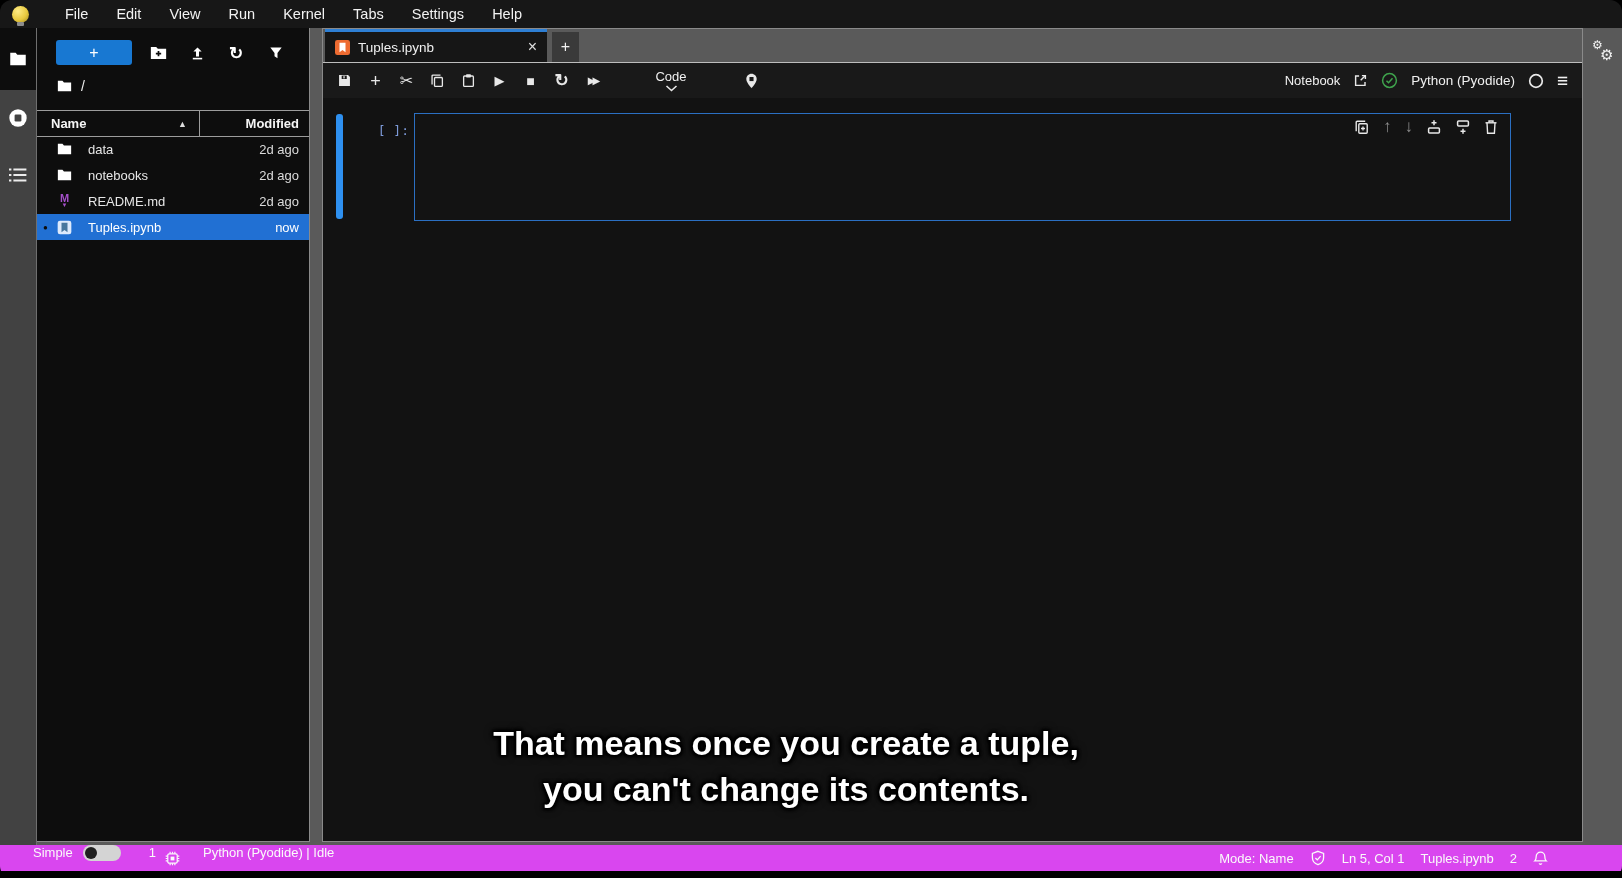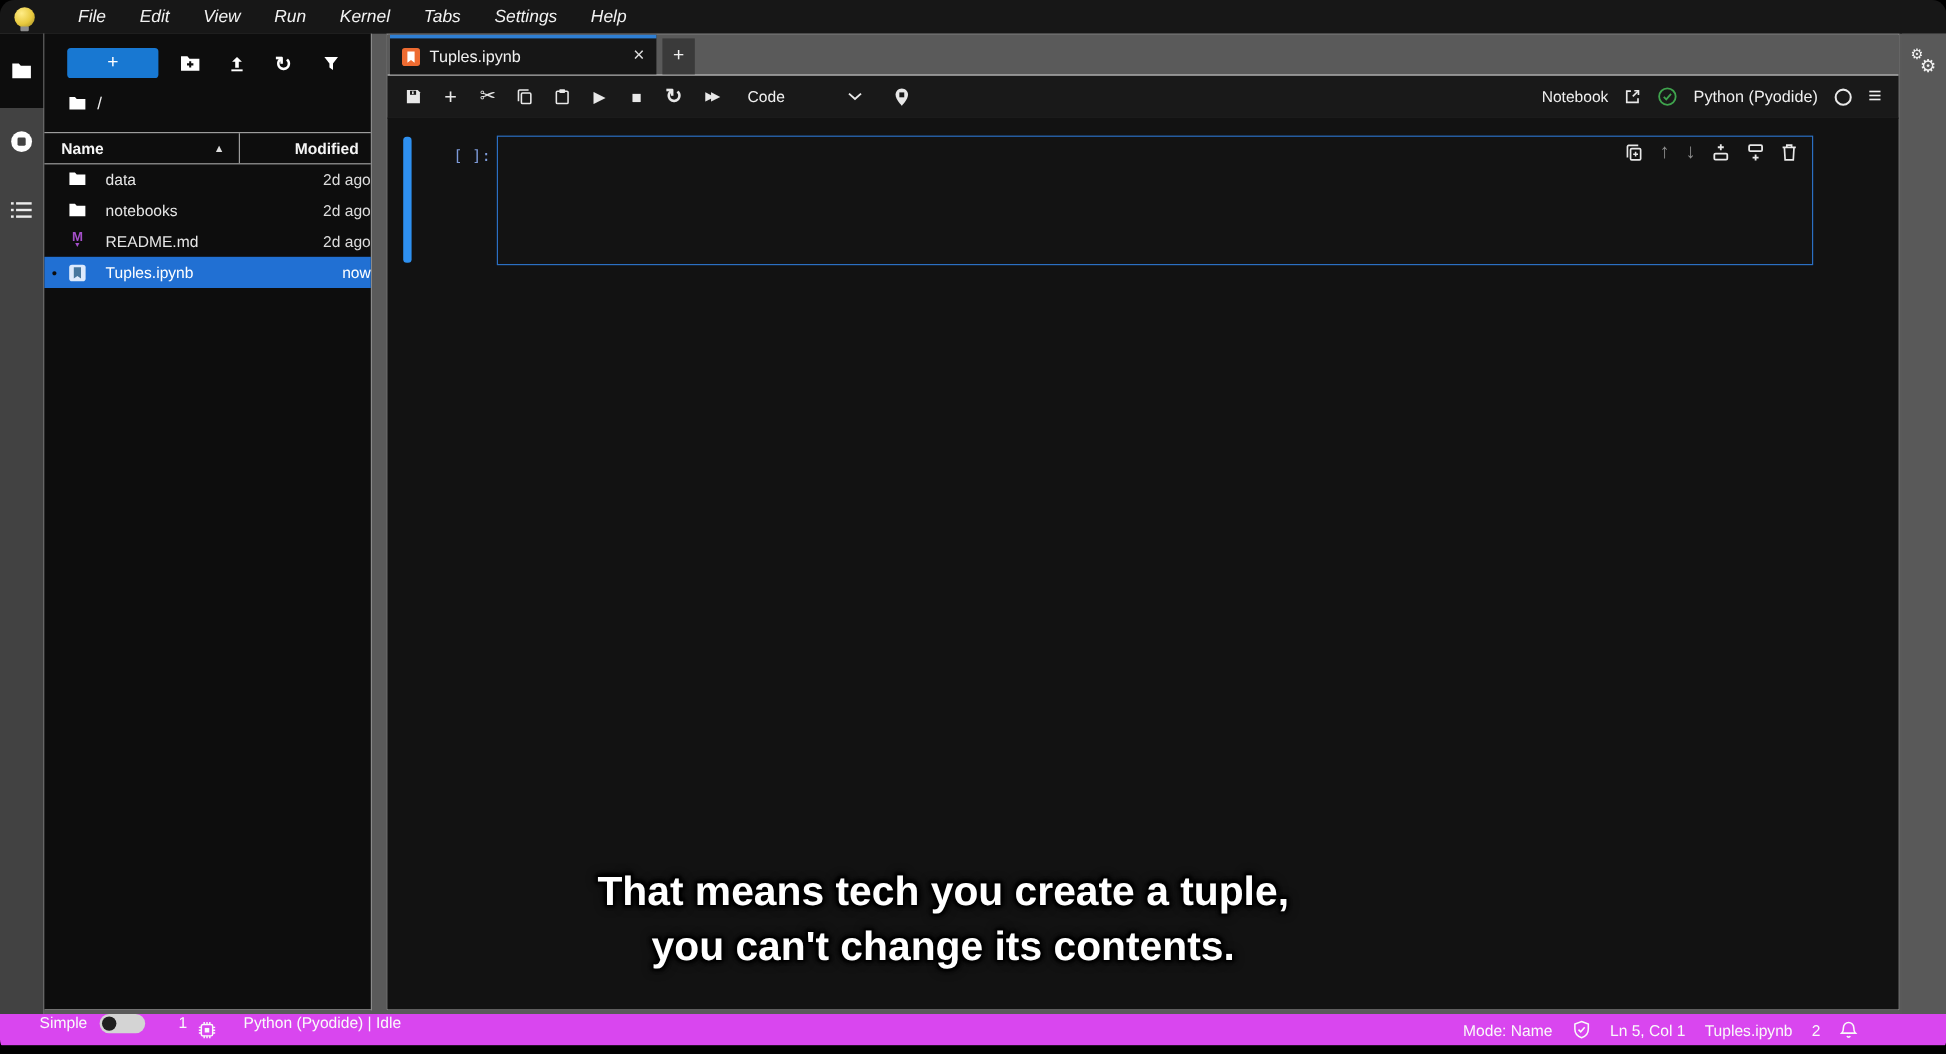--- a/index.html
+++ b/index.html
@@ -3,21 +3,21 @@
 <meta charset="utf-8">
 <style>
   html,body{margin:0;padding:0;background:#000;}
   body{width:1622px;height:878px;position:relative;font-family:"Liberation Sans",sans-serif;color:#eee;overflow:hidden;}
   .window{position:absolute;inset:0;background:#000;border-radius:12px;overflow:hidden;}
 
   
   #menubar{position:absolute;top:0;left:0;right:0;height:28px;background:#171717;display:flex;align-items:center;padding-left:12px;}
   .logo{width:17px;height:17px;border-radius:50%;background:radial-gradient(circle at 35% 30%,#ffec86,#e8c93e 55%,#95801f);position:relative;margin-right:22px;}
   .logo:after{content:"";position:absolute;left:5px;bottom:-3px;width:7px;height:4px;background:#8d8d8d;border-radius:1px;}
-  .menu-item{padding:0 14px;font-size:14.5px;color:#f2f2f2;line-height:28px;font-style:italic;}
+  .menu-item{padding:0 14px;font-size:14.5px;color:#f2f2f2;line-height:28px;}
 
   
   #dock{position:absolute;top:28px;left:0;right:0;bottom:33px;background:#5a5a5a;}
 
   
   #activity-left{position:absolute;left:0;top:0;bottom:0;width:36px;background:#424242;border-right:1px solid #6f6f6f;}
   .act-active{position:absolute;top:0;left:0;width:100%;height:62px;background:#0d0d0d;}
   .act-icon{position:absolute;left:9px;}
 
   
@@ -28,21 +28,21 @@
   .glyph-refresh{font-size:17px;color:#fff;font-weight:bold;line-height:1;}
   .fb-breadcrumb{position:absolute;top:50px;left:20px;display:flex;align-items:center;font-size:14px;color:#f0f0f0;}
   .fb-breadcrumb .slash{margin-left:9px;}
   .fb-header{position:absolute;top:82px;left:0;right:0;height:25px;border-top:1px solid #9c9c9c;border-bottom:1px solid #9c9c9c;display:flex;align-items:center;font-size:13px;font-weight:bold;color:#f5f5f5;}
   .col-name{width:163px;padding-left:14px;box-sizing:border-box;display:flex;align-items:center;border-right:1px solid #9c9c9c;height:100%;}
   .sort-caret{margin-left:auto;margin-right:12px;font-size:9px;color:#ddd;}
   .col-mod{flex:1;text-align:right;padding-right:10px;}
   .fb-rows{position:absolute;top:108px;left:0;right:0;}
   .fb-row{height:26px;display:flex;align-items:center;padding-left:20px;font-size:13px;color:#e6e6e6;position:relative;}
   .fb-row .fname{margin-left:16px;}
-  .fb-row .fmod{margin-left:auto;color:#dcdcdc;}
+  .fb-row .fmod{margin-left:auto;padding-right:10px;color:#dcdcdc;}
   .fb-row.selected{background:#2170d3;color:#fff;}
   .fb-row.selected .fmod{color:#fff;}
   .unsaved-dot{position:absolute;left:6px;top:10px;font-size:8px;color:#0d0d0d;line-height:1;}
   .md-icon{display:inline-flex;flex-direction:column;align-items:center;width:15px;color:#a44fc9;font-weight:bold;font-size:11px;line-height:9px;}
   .md-icon .md-arrow{font-size:6px;line-height:5px;}
 
   
   #mainpanel{position:absolute;left:322px;top:0;width:1261px;bottom:3px;background:#121212;border:1px solid #8a8a8a;box-sizing:border-box;}
   .tabbar{position:relative;height:33px;background:#5a5a5a;border-bottom:1px solid #bdbdbd;}
   .tab-active{position:absolute;left:2px;top:0;height:33px;width:222px;background:#161616;border-top:3px solid #2e7fd4;display:flex;align-items:center;padding:0 10px;box-sizing:border-box;}
@@ -50,21 +50,21 @@
   .tab-close{margin-left:auto;font-size:16px;color:#e0e0e0;line-height:1;}
   .tab-new{position:absolute;left:229px;top:3px;width:27px;height:30px;background:#3a3a3a;display:flex;align-items:center;justify-content:center;font-size:16px;color:#f0f0f0;}
   .nbtoolbar{height:35px;background:#191919;border-bottom:1px solid #303030;display:flex;align-items:center;padding:0 14px 0 6px;}
   .tbtn{width:31px;height:35px;display:flex;align-items:center;justify-content:center;color:#e8e8e8;}
   .g-plus{font-size:18px;line-height:1;}
   .g-cut{font-size:16px;line-height:1;}
   .g-run{font-size:13px;line-height:1;}
   .g-stop{font-size:14px;line-height:1;}
   .g-restart{font-size:17px;font-weight:bold;line-height:1;}
   .g-runall{font-size:10px;letter-spacing:-3px;line-height:1;padding-right:3px;}
-  .celltype{margin-left:12px;width:96px;display:flex;align-items:center;justify-content:space-between;font-size:13px;color:#f0f0f0;}
+  .celltype{margin-left:12px;width:96px;display:flex;align-items:center;justify-content:space-between;font-size:13px;color:#f0f0f0;flex-direction:column;}
   .pin-btn{margin-left:26px;display:flex;align-items:center;}
   .tb-right{margin-left:auto;display:flex;align-items:center;gap:13px;font-size:13px;color:#f0f0f0;}
   .kernel-name{font-size:13.5px;text-align:right;}
   .g-menu{font-size:19px;line-height:1;}
 
   .content{position:absolute;top:69px;left:0;right:0;bottom:0;background:#121212;}
   .collapser{position:absolute;left:13px;top:16px;width:7px;height:105px;background:#2e90f0;border-radius:3px;}
   .prompt{position:absolute;left:24px;top:25px;width:62px;text-align:right;font-family:"DejaVu Sans Mono",monospace;font-size:13px;color:#7d9ad8;}
   .editor{position:absolute;left:91px;top:15px;width:1097px;height:108px;box-sizing:border-box;border:1px solid #2b6fc2;background:#131313;padding:7px 9px;font-family:"DejaVu Sans Mono",monospace;font-size:14px;line-height:19.5px;color:#d4d4d4;}
   .code-line{height:19.5px;white-space:pre;}
@@ -350,21 +350,21 @@
 
     <div id="activity-right">
       <span class="gears">
         <span class="g1">⚙</span>
         <span class="g2">⚙</span>
       </span>
     </div>
   </div>
 
   <div class="caption">
-    <div>That means tech you create a tuple,</div>
+    <div>That means once you create a tuple,</div>
     <div>you can't change its contents.</div>
   </div>
 
   <div id="statusbar">
     <span>Simple</span>
     <span class="toggle">
         <span class="knob"></span>
       </span>
     <span class="sb-kcount">1</span>
     <span class="sb-chip">

